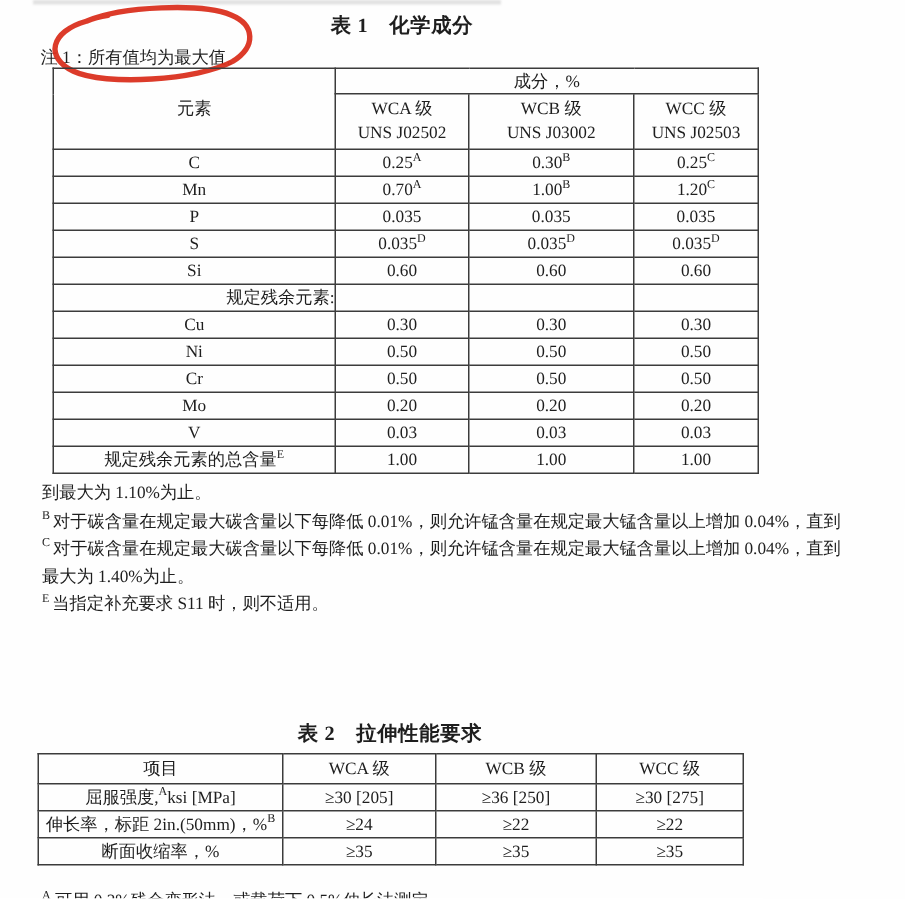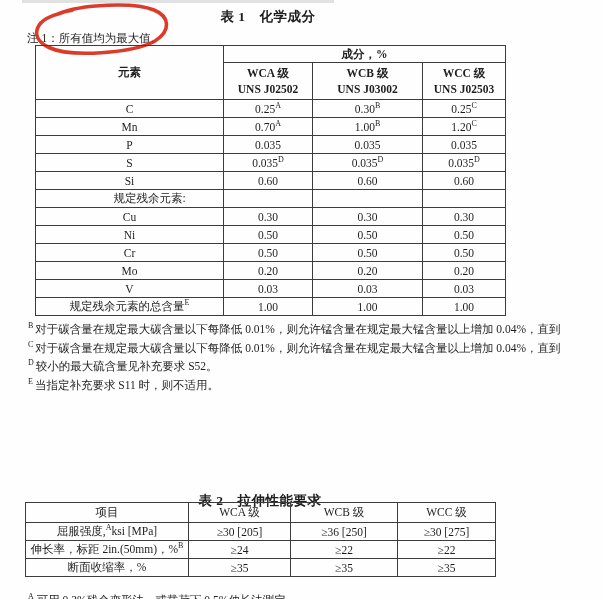--- a/index.html
+++ b/index.html
@@ -19,31 +19,31 @@
   .note {
     position:absolute; top:31px; left:27px; font-size:11.5px; white-space:nowrap;
   }
   .annotation-svg { position:absolute; left:18px; top:1px; }
   table { border-collapse:collapse; table-layout:fixed; }
   td { border:1px solid #3c3c3c; text-align:center; vertical-align:middle; padding:0; }
   .t1 { position:absolute; left:35px; top:45px; width:470px; font-size:11.5px; }
   .t1 tr.h1 { height:17px; }
   .t1 tr.h2 { height:37px; }
   .t1 tr.body { height:18px; }
-  .t1 .el-h, .t1 .comp-h, .t1 .grade-h { font-weight:bold; }
+  .t1 .el-h, .t1 .comp-h, .t1 .grade-h { font-weight:normal; }
   .grade-h div { line-height:16px; }
-  .t1 tr.res-row td.el { text-align:center; padding-left:40px; }
+  .t1 tr.res-row td.el { text-align:right; padding-left:40px; }
   sup { font-size:8px; line-height:0; }
   .fns {
     position:absolute; left:28px; top:320px; width:566px;
     font-size:11.5px; line-height:18.5px; white-space:nowrap;
   }
   .fns sup { margin-right:2px; }
   .t2-title {
-    position:absolute; top:492px; left:25px; width:470px; text-align:center;
+    position:absolute; top:480px; left:25px; width:470px; text-align:center;
     font-size:13.5px; font-weight:bold; letter-spacing:.5px;
   }
   .t2 { position:absolute; left:25px; top:502px; width:470px; font-size:11.5px; }
   .t2 tr.h { height:20px; font-weight:normal; }
   .t2 tr.body { height:18px; }
   .partial-fn {
     position:absolute; left:28px; top:593px; font-size:11.5px; white-space:nowrap;
   }
 </style>
 </head>
@@ -158,29 +158,28 @@
       <td class="el"><span>规定残余元素的总含量</span><sup>E</sup></td>
       <td><span>1.00</span><sup></sup></td>
       <td><span>1.00</span><sup></sup></td>
       <td><span>1.00</span><sup></sup></td>
     </tr>
   </tbody>
     </table>
 
   <div class="fns">
     <div>
+      <div>到最大为 1.10%为止。</div>
     </div>
     <div>
       <div><sup>B</sup><span>对于碳含量在规定最大碳含量以下每降低 0.01%，则允许锰含量在规定最大锰含量以上增加 0.04%，直到</span></div>
     </div>
     <div>
       <div><sup>C</sup><span>对于碳含量在规定最大碳含量以下每降低 0.01%，则允许锰含量在规定最大锰含量以上增加 0.04%，直到</span></div>
-    </div>
-    <div>
-      <div><sup>D</sup><span>较小的最大硫含量见补充要求 S52。</span></div>
+      <div>最大为 1.40%为止。</div>
     </div>
     <div>
       <div><sup>E</sup><span>当指定补充要求 S11 时，则不适用。</span></div>
     </div>
   </div>
 
   <div class="t2-title">表 2　拉伸性能要求</div>
 
   <table class="t2">
     <colgroup>

